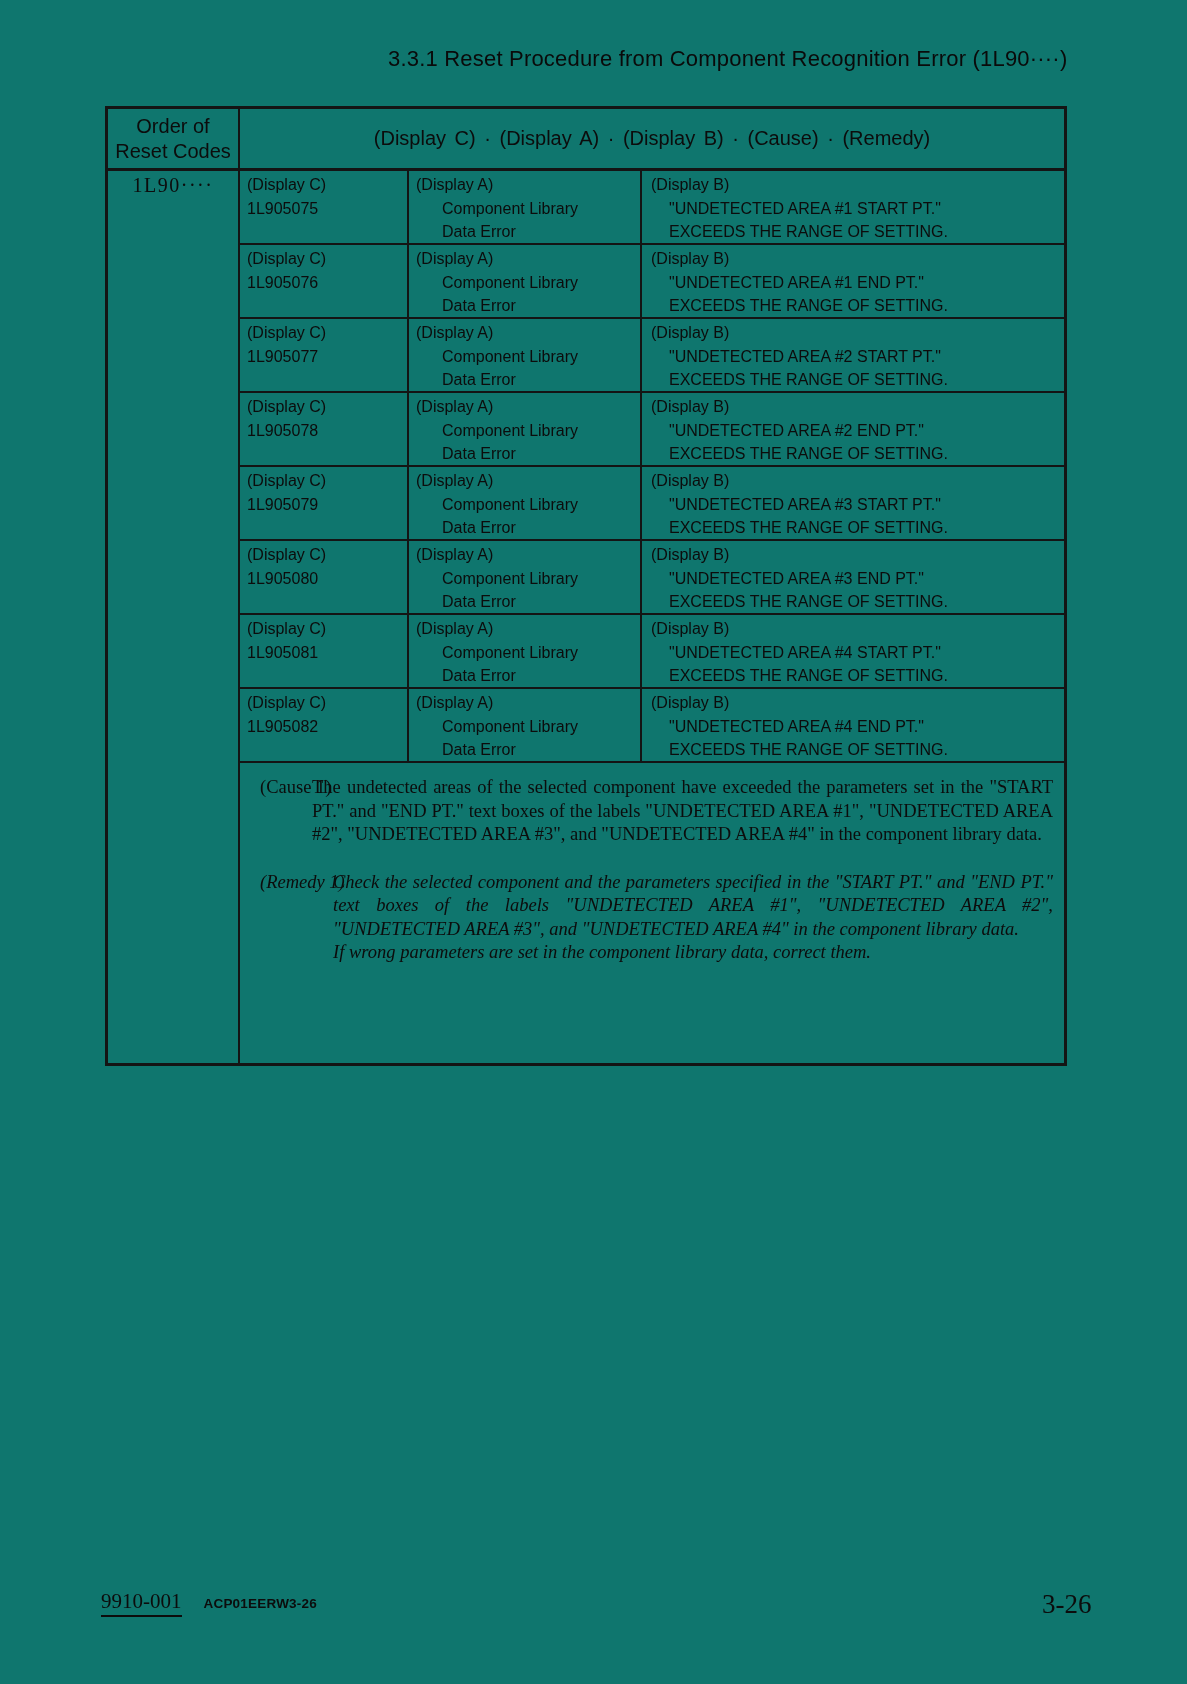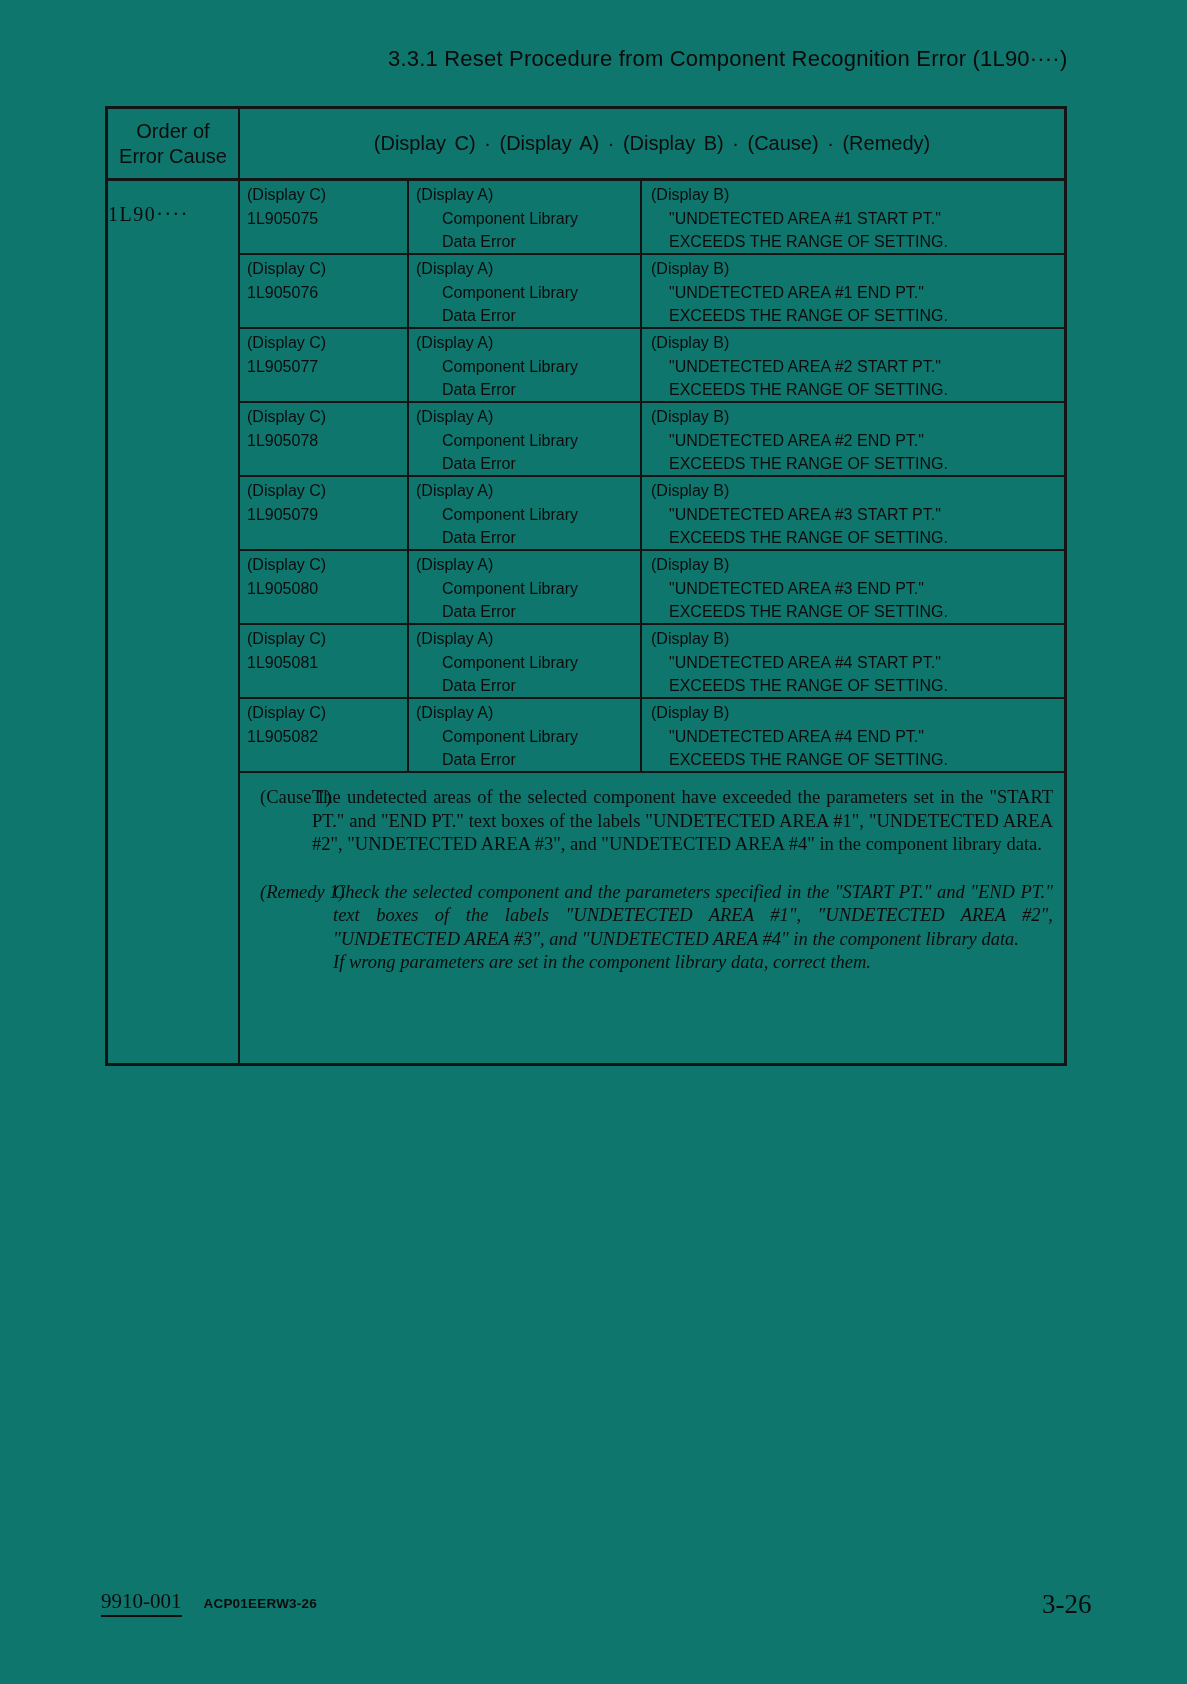--- a/index.html
+++ b/index.html
@@ -27,21 +27,21 @@
     left: 105px;
     top: 106px;
     width: 962px;
     height: 960px;
     border: 3px solid #141414;
     display: flex;
     flex-direction: column;
   }
   .thead {
     display: flex;
-    height: 72px;
+    height: 62px;
     border-bottom: 3px solid #141414;
     flex: none;
   }
   .th-col1 {
     width: 132px;
     flex: none;
     border-right: 2px solid #141414;
     display: flex;
     flex-direction: column;
     align-items: center;
@@ -56,22 +56,22 @@
     align-items: center;
     justify-content: center;
     font-size: 20px;
     word-spacing: 3px;
   }
   .tbody { flex: 1; display: flex; min-height: 0; }
   .code-col {
     width: 132px;
     flex: none;
     border-right: 2px solid #141414;
-    text-align: left;
-    padding-top: 22px;
+    text-align: center;
+    padding-top: 3px;
     font-family: "Liberation Serif", serif;
     font-size: 20px;
     letter-spacing: 1.5px;
   }
   .rows-col { flex: 1; display: flex; flex-direction: column; min-width: 0; }
   .drow {
     height: 74px;
     flex: none;
     border-bottom: 2px solid #141414;
     display: flex;
@@ -127,21 +127,21 @@
 
 <div class="page">
 
   <div class="title">3.3.1 Reset Procedure from Component Recognition Error (1L90····)</div>
 
   <div class="err-table">
 
     <div class="thead">
       <div class="th-col1">
         <div>Order of</div>
-        <div>Error Cause</div>
+        <div>Reset Codes</div>
       </div>
       <div class="th-col2">(Display C) · (Display A) · (Display B) · (Cause) · (Remedy)</div>
     </div>
 
     <div class="tbody">
 
       <div class="code-col">
         <span>1L90····</span>
       </div>
 

